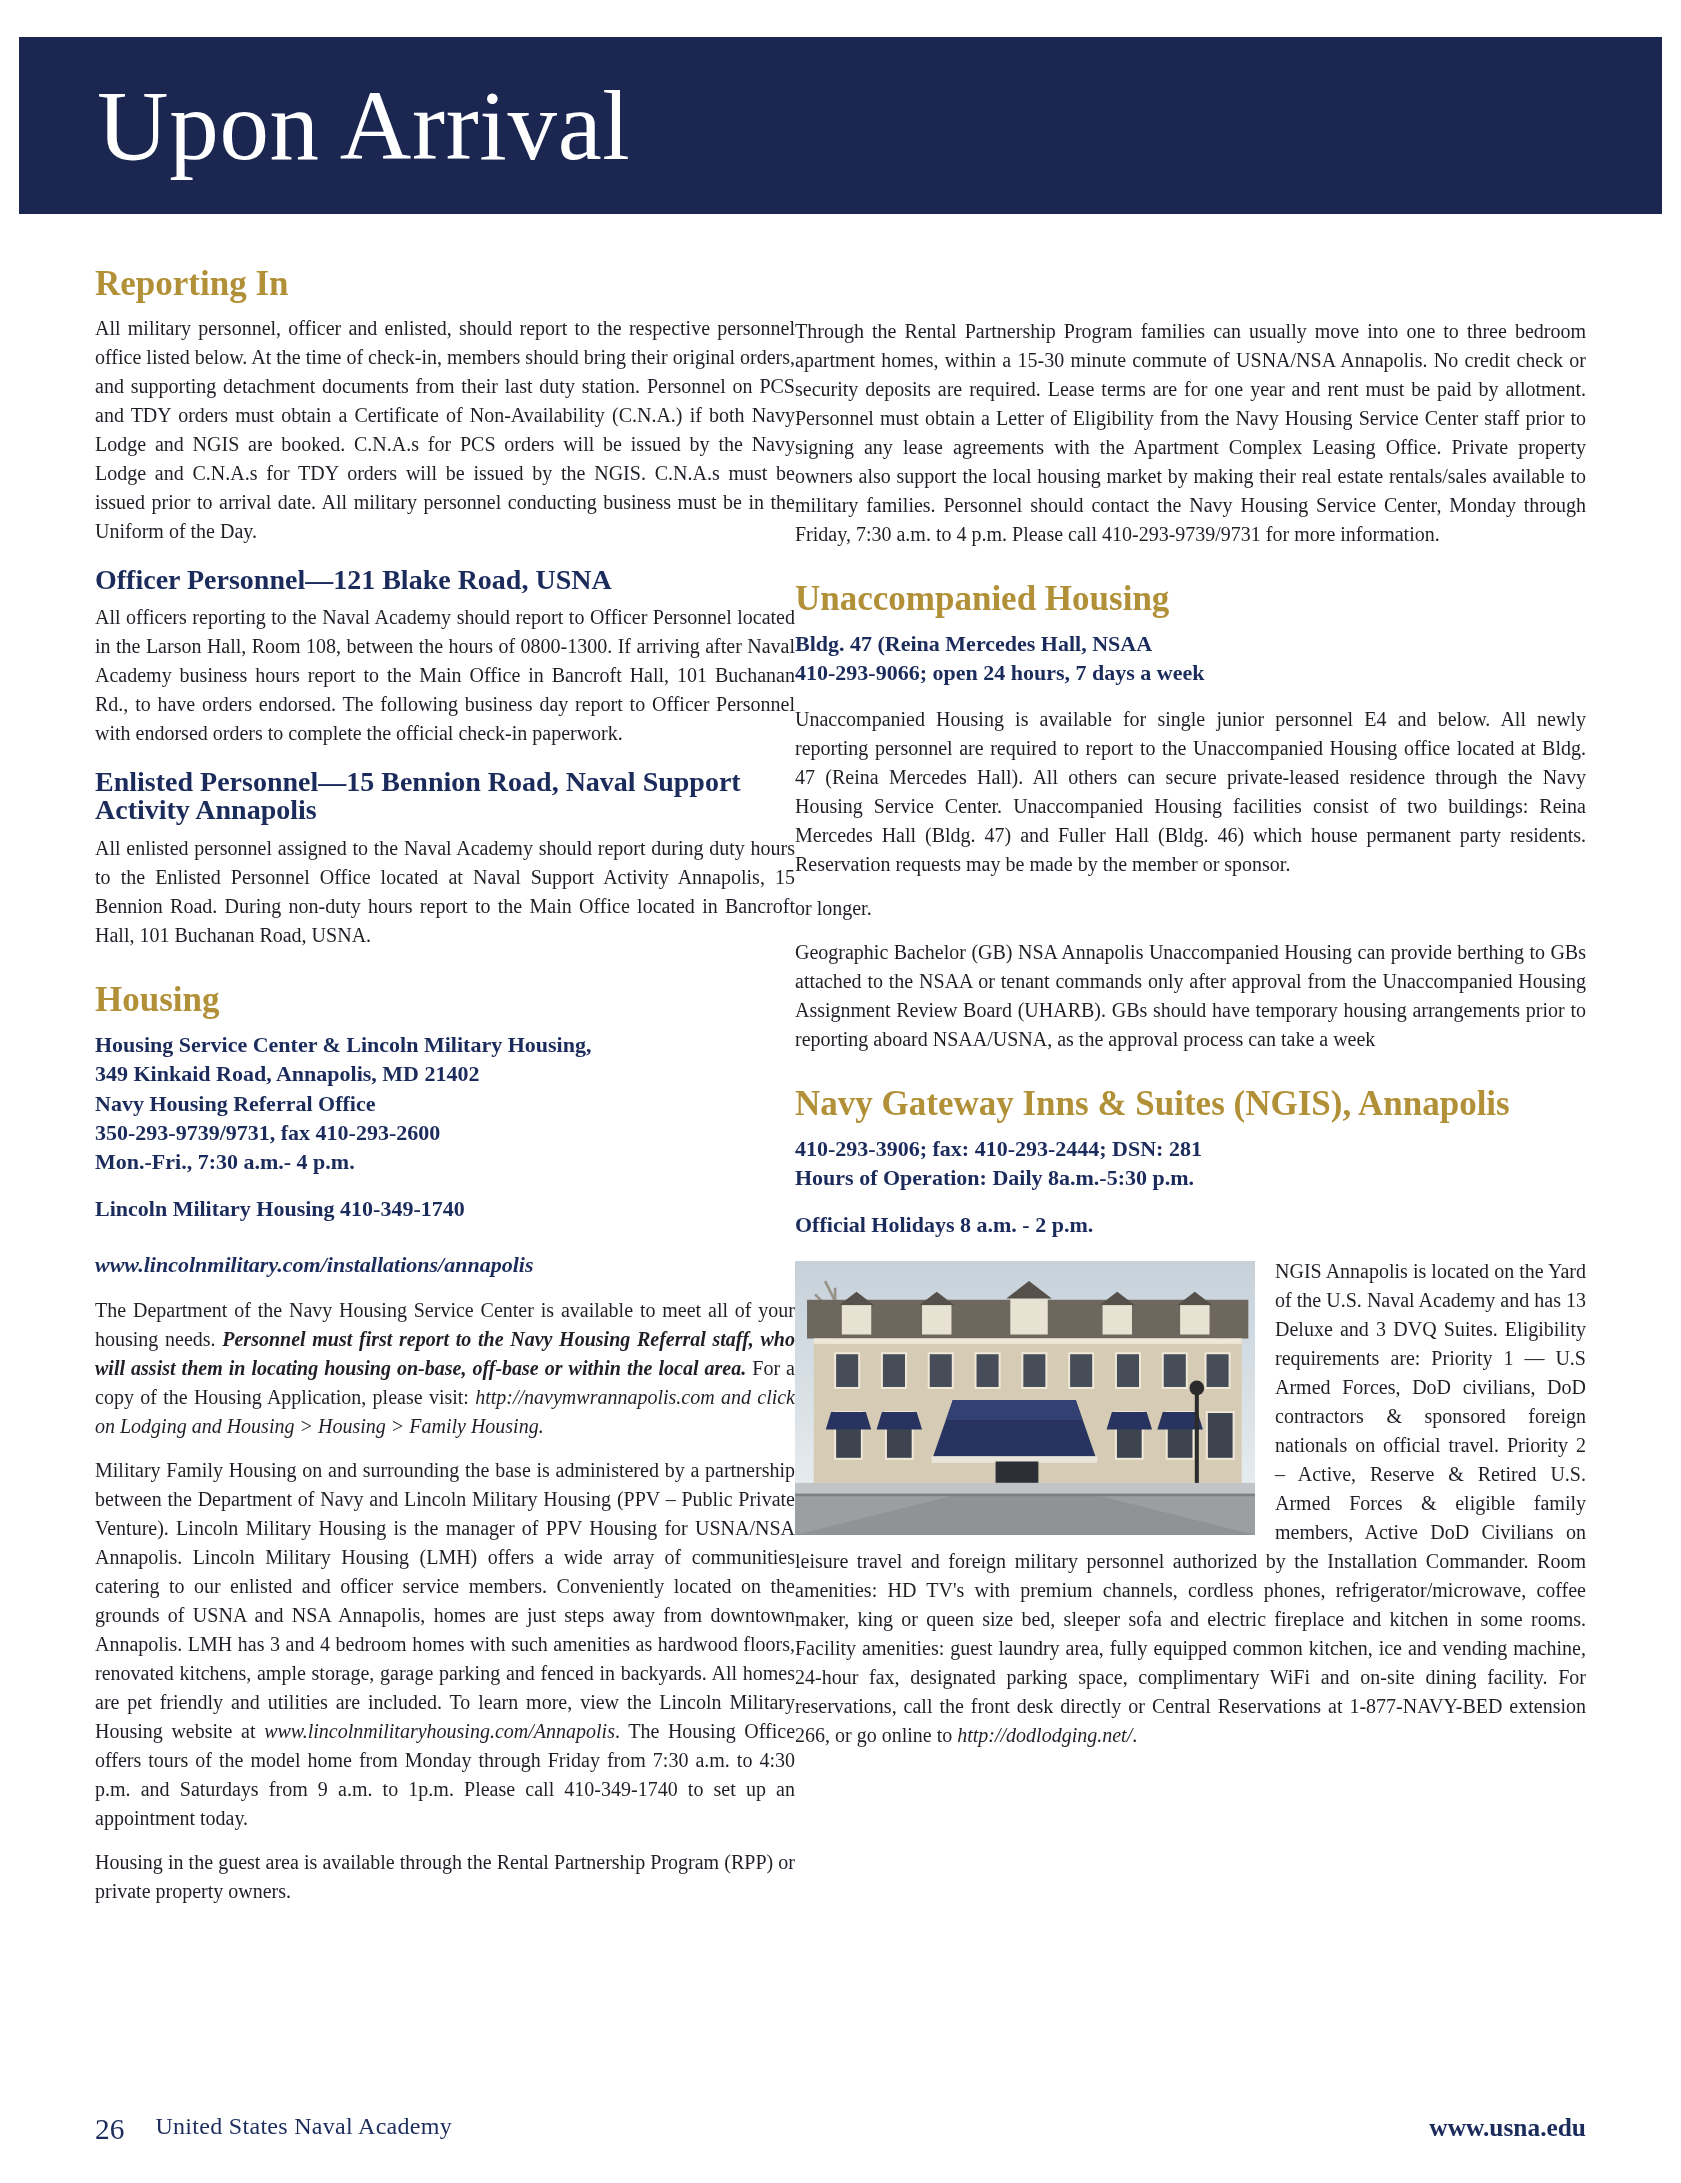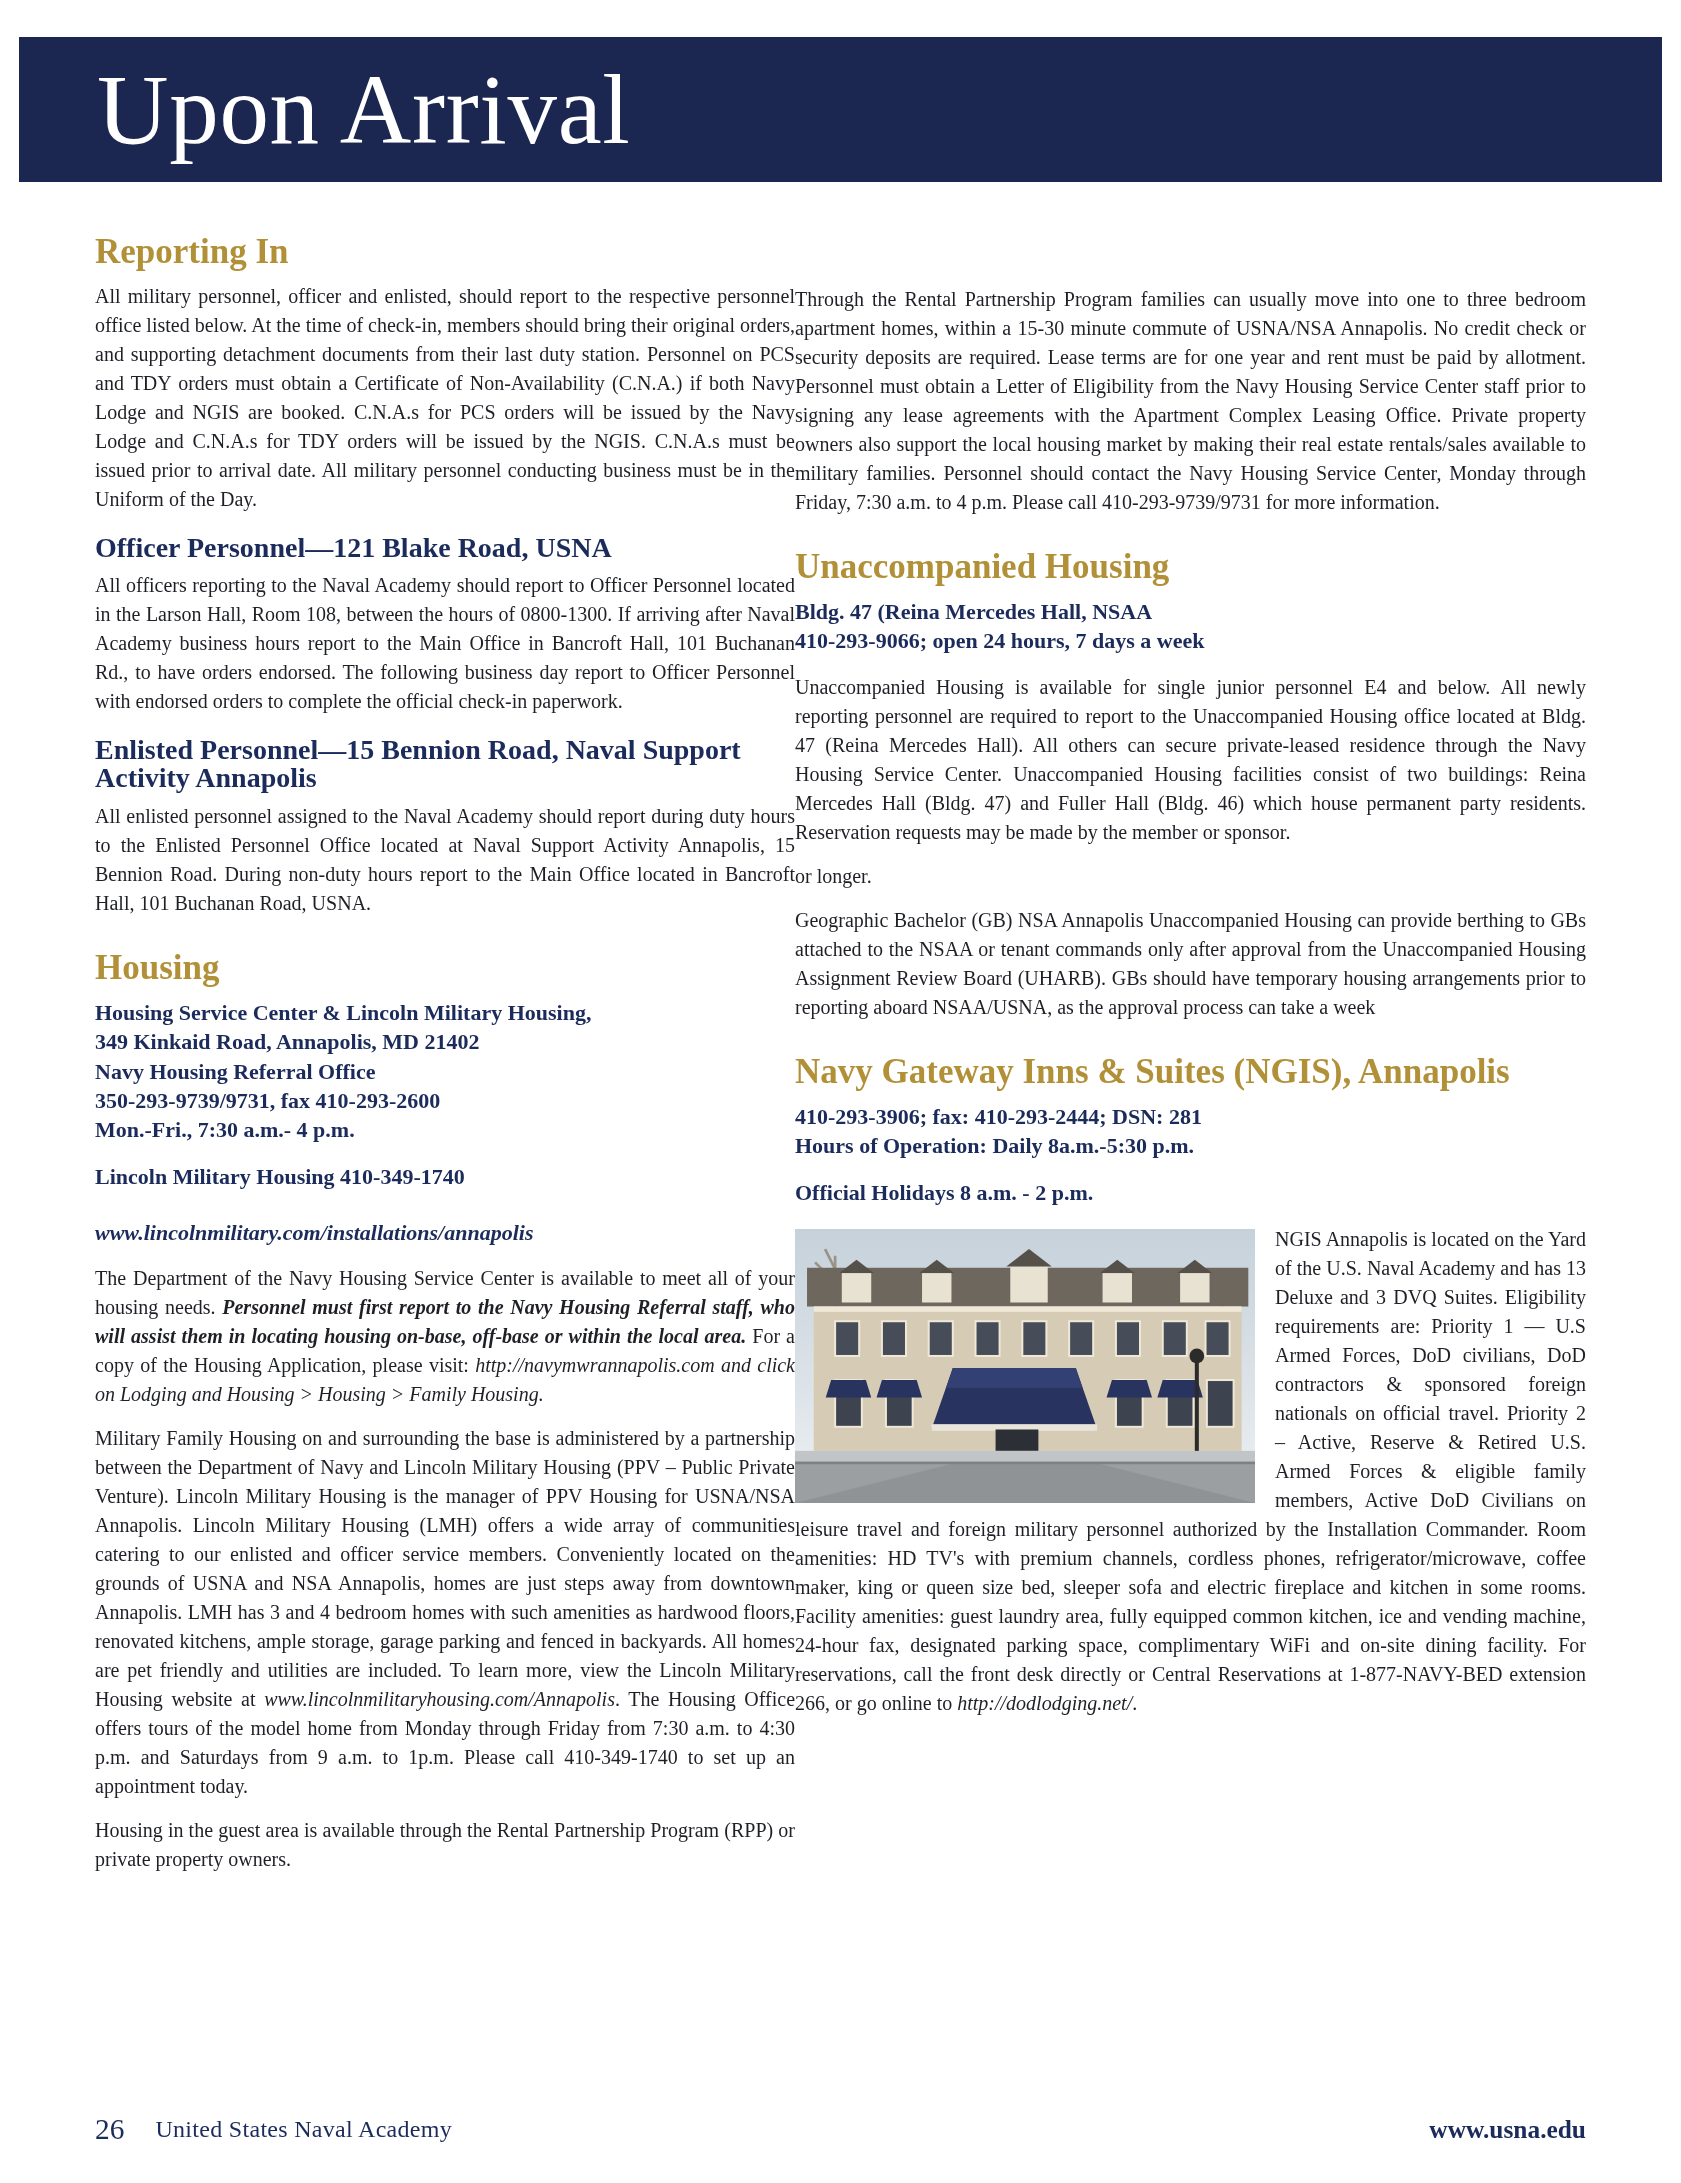--- a/index.html
+++ b/index.html
@@ -14,21 +14,21 @@
     position:relative;
     width:1681px;height:2183px;
     background:#ffffff;
     font-family:"Liberation Serif","DejaVu Serif",serif;
     color:var(--ink);
     overflow:hidden;
   }
   
   .band{
     margin:37px 19px 0 19px;
-    height:145px;
+    height:177px;
     background:var(--navy);
     display:flex;
     align-items:center;
     padding-left:78px;
   }
   .band h1{
     color:#ffffff;
     font-size:99px;
     font-weight:400;
     letter-spacing:0.7px;
@@ -82,21 +82,21 @@
     width:460px;height:274px;
     margin:4px 20px 9.4px 0;
     background:#cfd6db;
   }
   .photo svg{display:block;width:100%;height:100%;}
   
   .footer{
     position:absolute;
     left:95px;right:95px;bottom:37px;
     display:flex;
-    align-items:center;
+    align-items:flex-start;
   }
   .page-num{
     font-size:29.4px;
     color:var(--subnavy);
   }
   .footer-left{
     font-size:24px;
     color:var(--subnavy);
     margin-left:31px;
     letter-spacing:0.3px;

